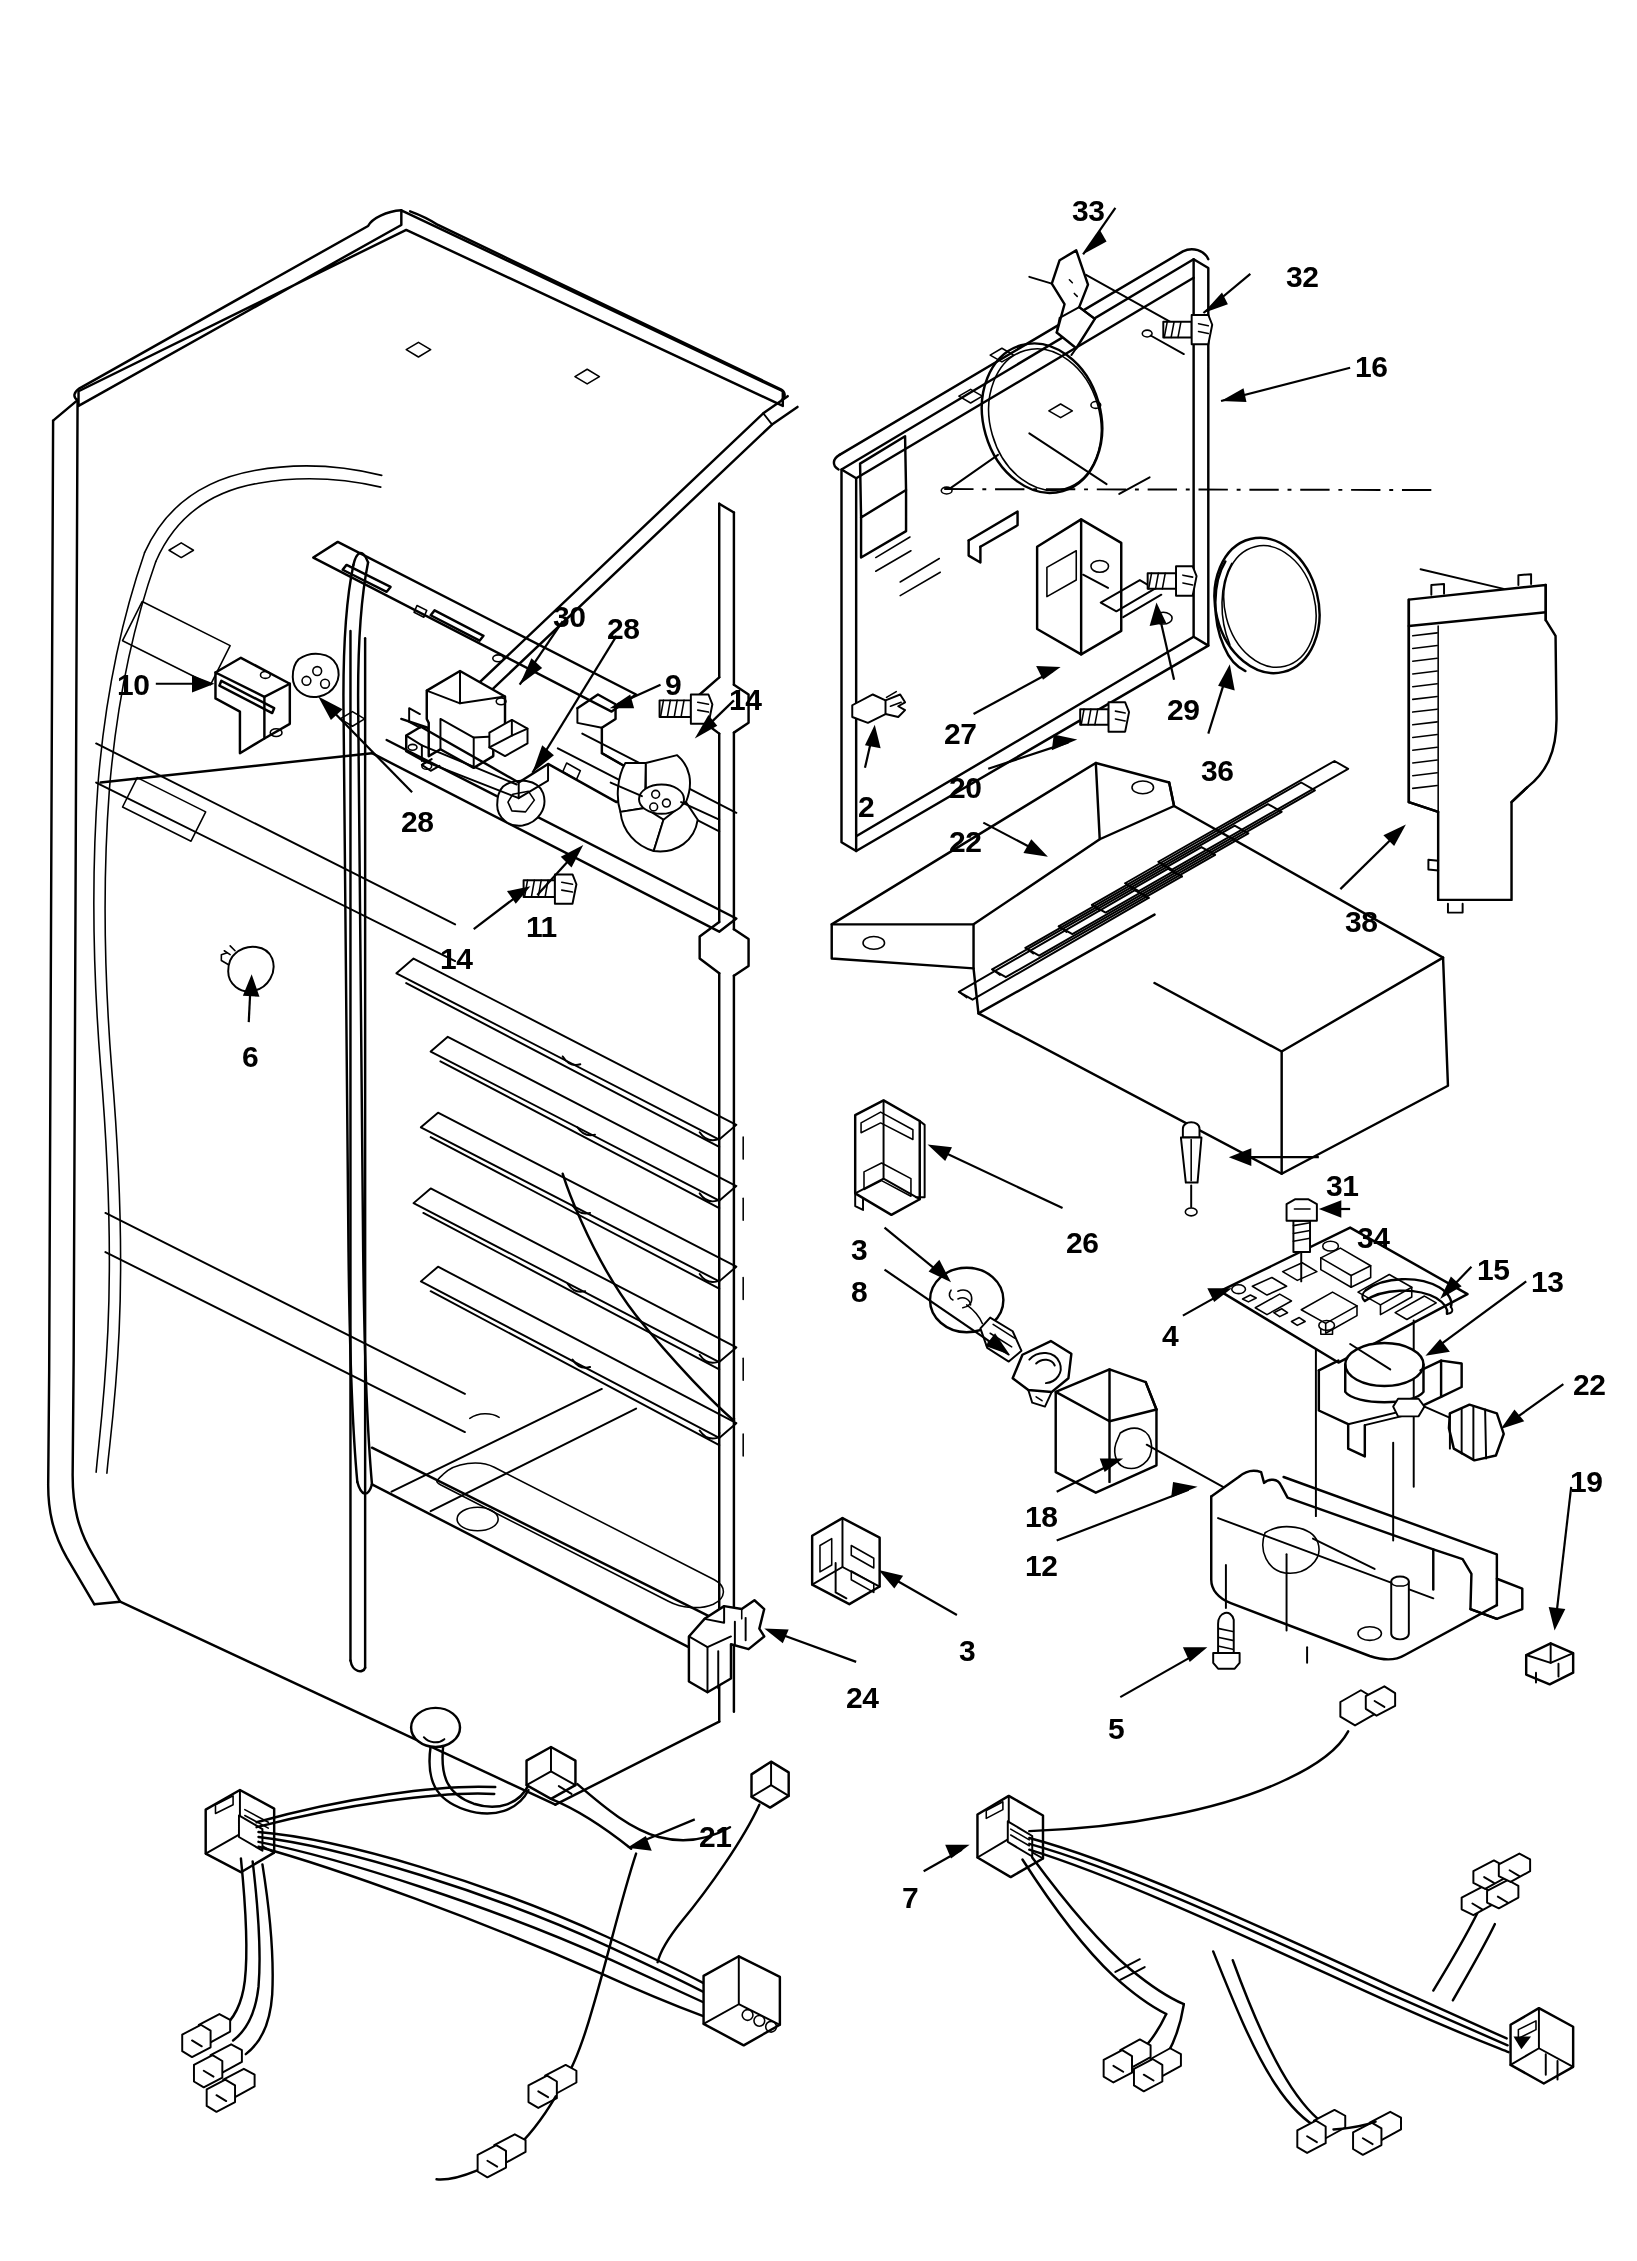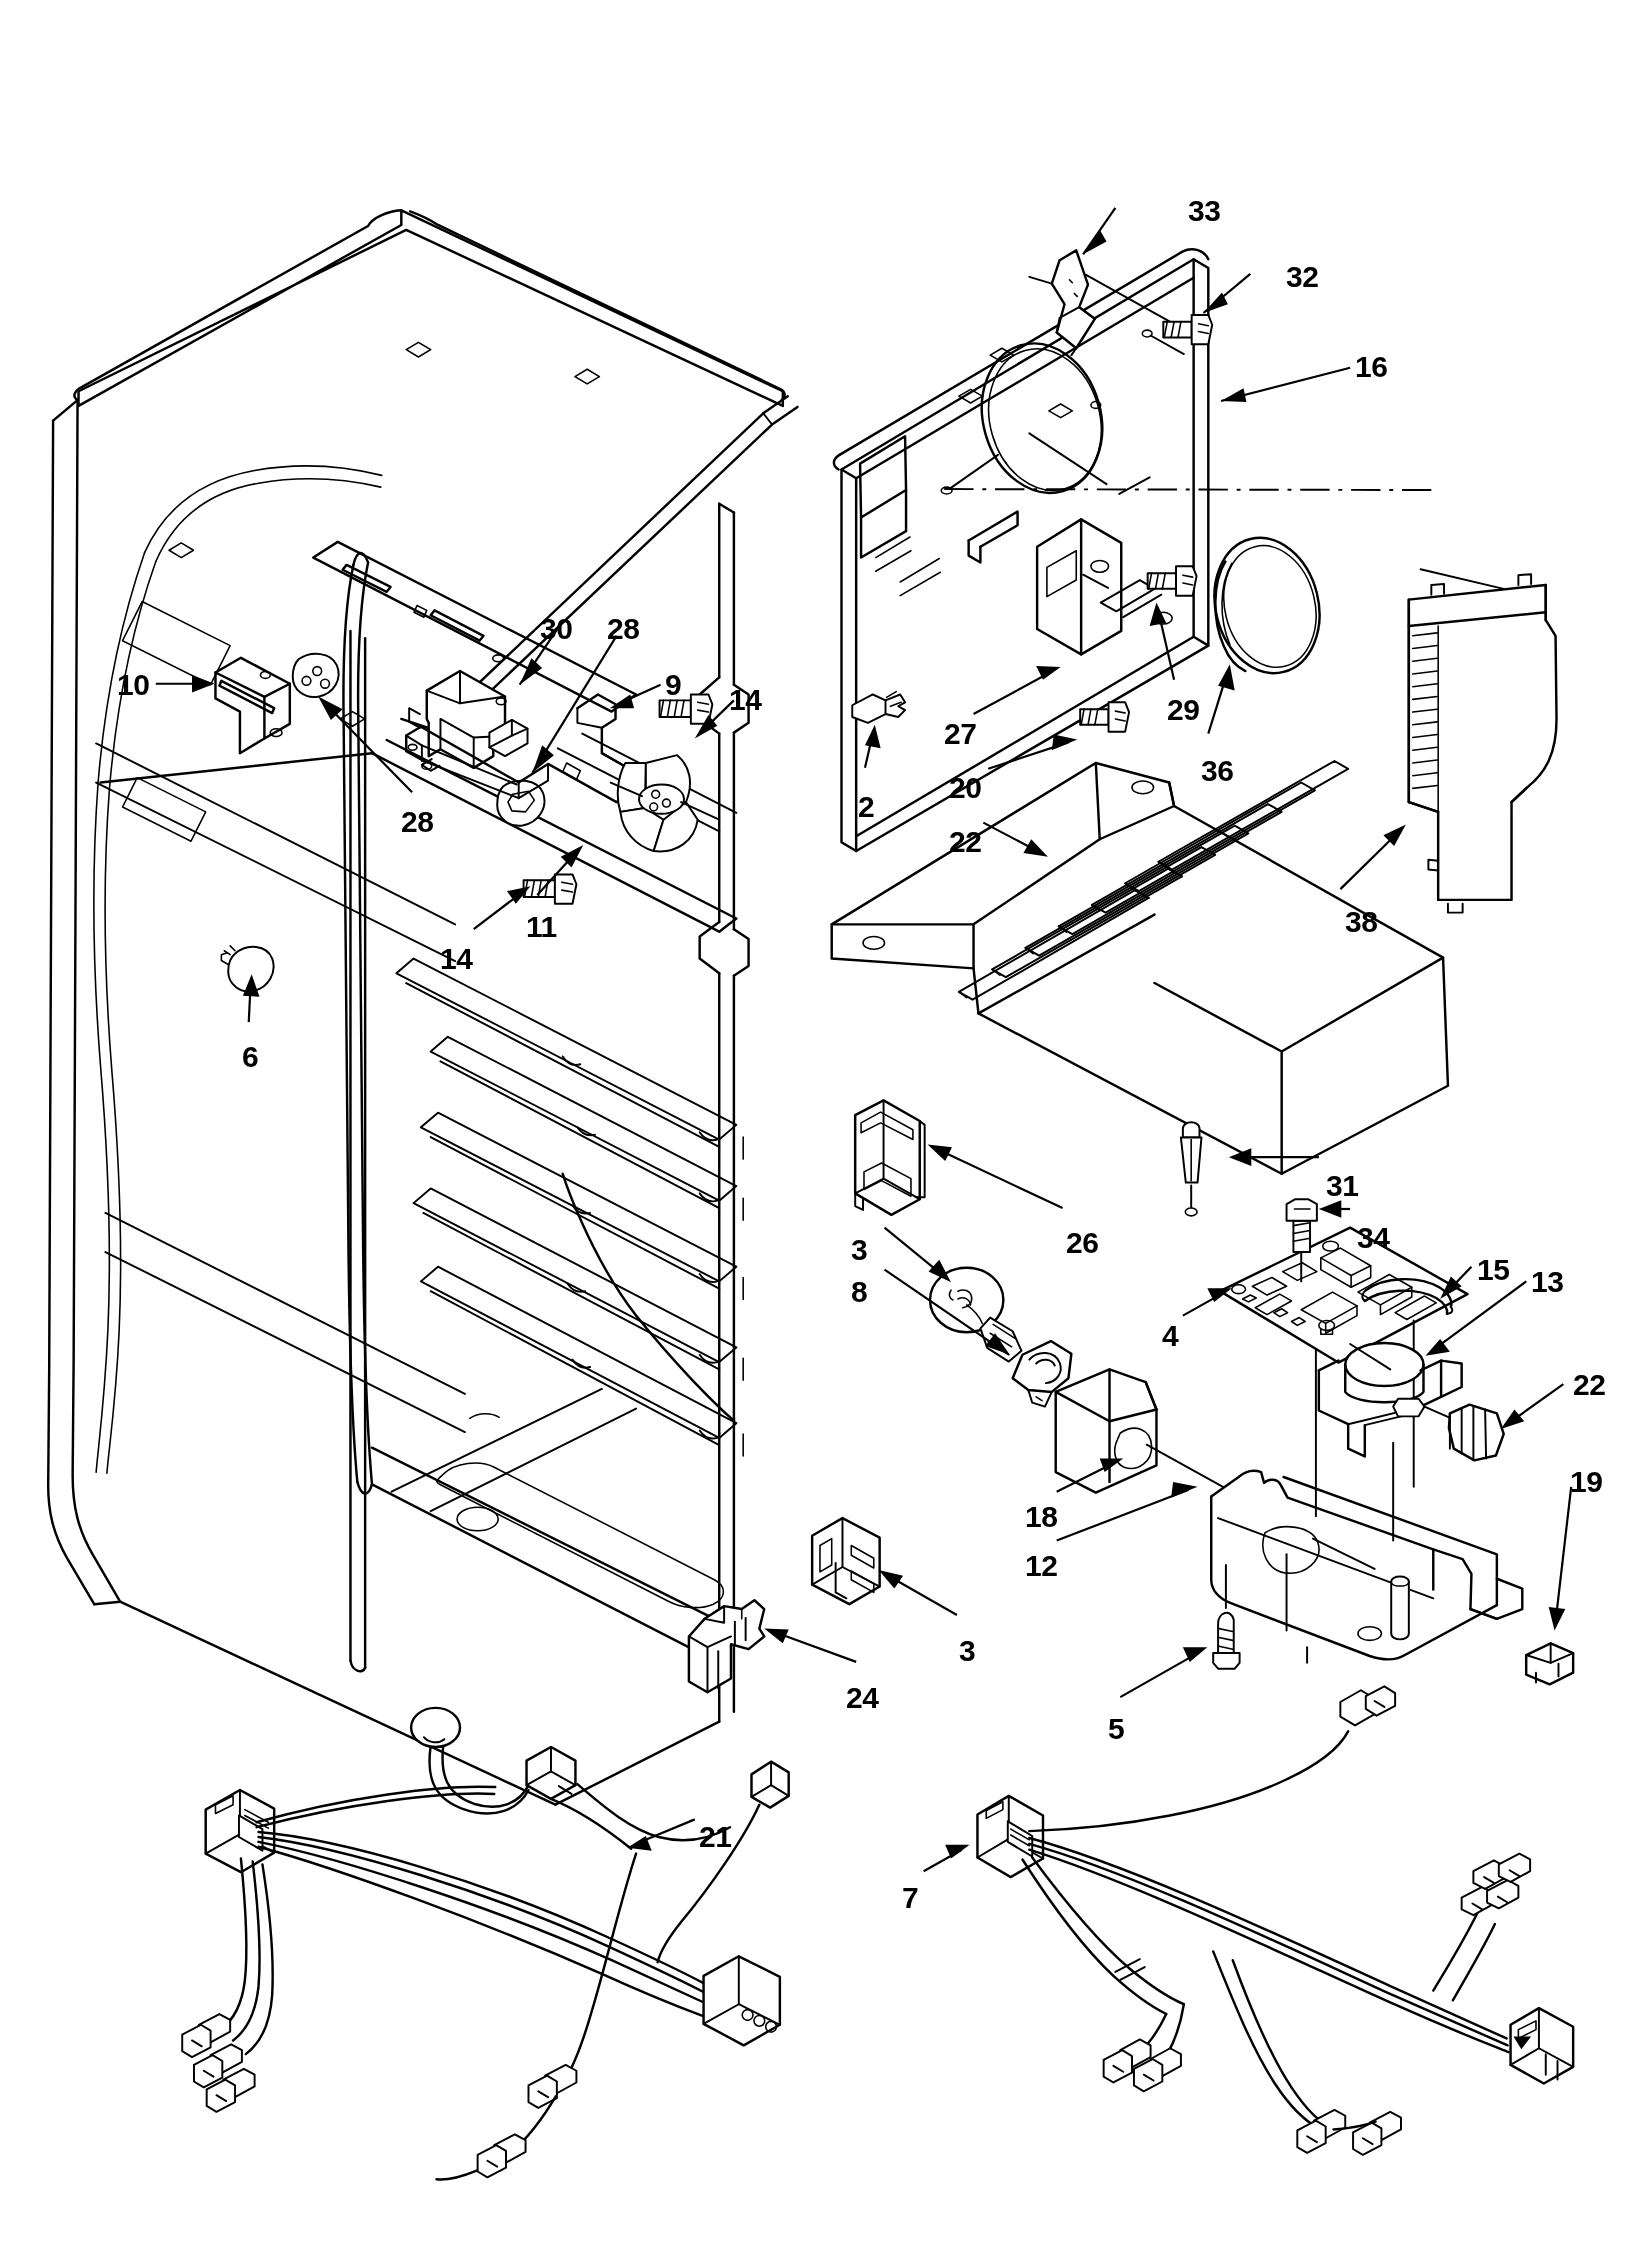--- a/index.html
+++ b/index.html
@@ -809,24 +809,24 @@
     <path class="lead" d="M 1420 3720 L 1300 3770"></path>
     <path class="blk" d="M 1282 3778 L 1332 3784 L 1320 3754 Z"></path>
 
     <path class="lead" d="M 1888 3826 L 1966 3782"></path>
     <path class="blk" d="M 1982 3772 L 1932 3772 L 1944 3800 Z"></path>
   </g>
 
 </svg>
 
 <div id="labels">
-      <div class="callout cl" style="left: 1188px; top: 196px;">33</div>
+      <div class="callout cl" style="left: 1072px; top: 196px;">33</div>
       <div class="callout cl" style="left: 1257px; top: 262px; margin-left: 29px;">32</div>
       <div class="callout cl" style="left: 1355px; top: 352px;">16</div>
-      <div class="callout cl" style="left: 540px; top: 602px; margin-top: 12px;">30</div>
+      <div class="callout cl" style="left: 553px; top: 602px;">30</div>
       <div class="callout cl" style="left: 607px; top: 614px;">28</div>
       <div class="callout cl" style="left: 117px; top: 670px;">10</div>
       <div class="callout cl" style="left: 665px; top: 670px;">9</div>
       <div class="callout cl" style="left: 729px; top: 685px;">14</div>
       <div class="callout cl" style="left: 401px; top: 807px;">28</div>
       <div class="callout cl" style="left: 944px; top: 719px; text-align: center;">27</div>
       <div class="callout cl" style="left: 1167px; top: 695px;">29</div>
       <div class="callout cl" style="left: 1201px; top: 756px;">36</div>
       <div class="callout cl" style="left: 949px; top: 773px;">20</div>
       <div class="callout cl" style="left: 858px; top: 792px;">2</div>

